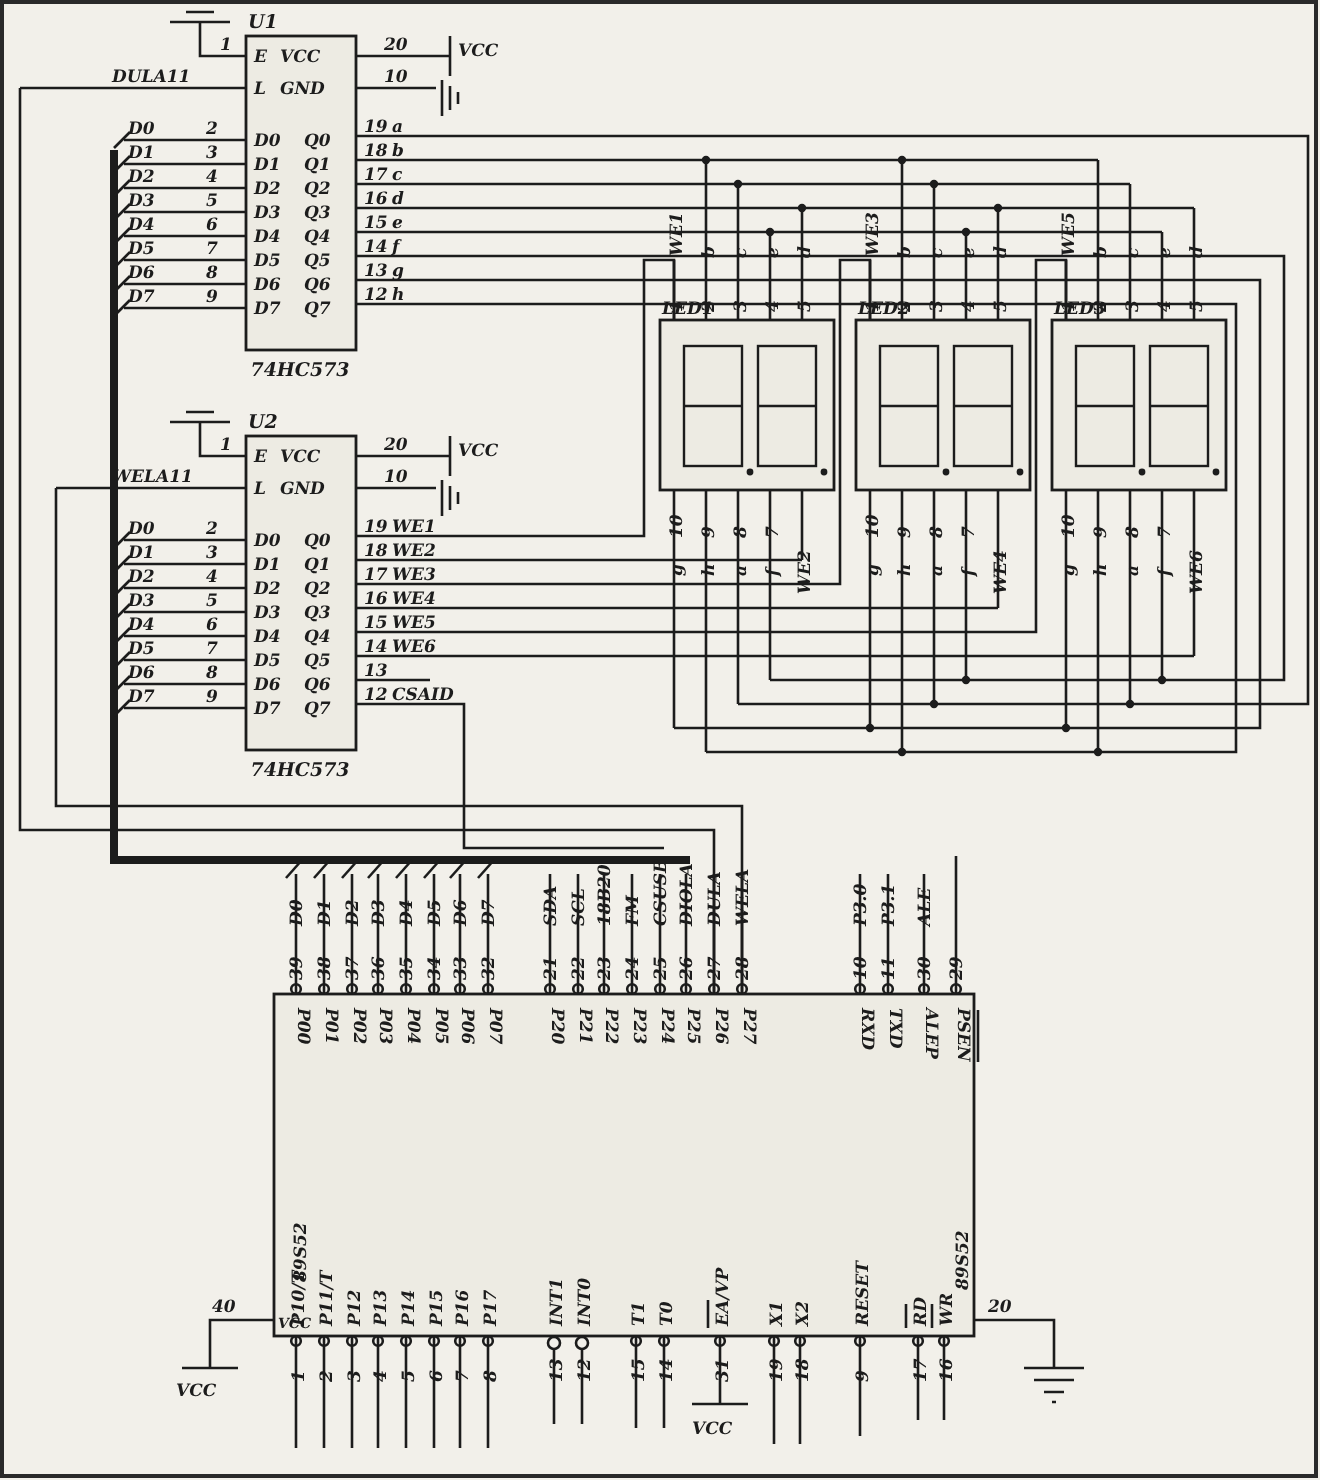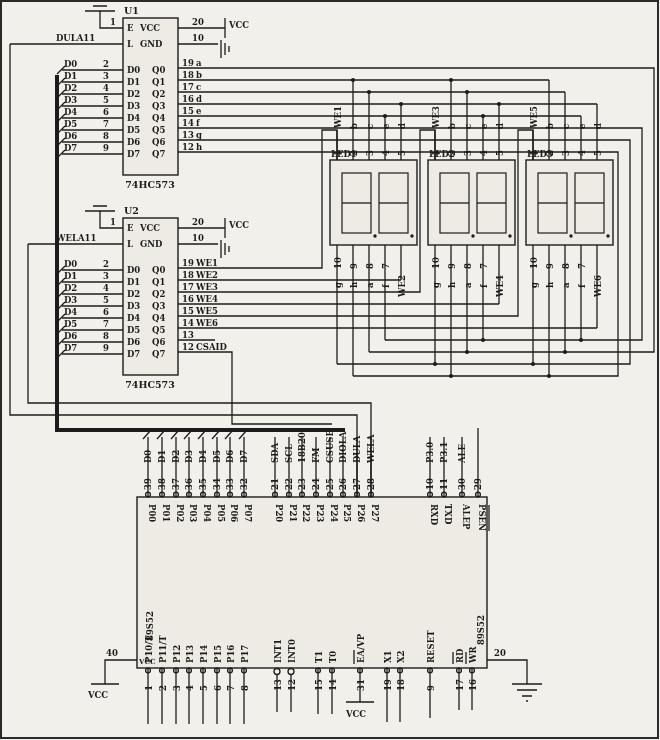--- a/index.html
+++ b/index.html
@@ -1,16 +1,16 @@
 <!DOCTYPE html>
 <html><head>
 <meta charset="utf-8">
 <style>
   html,body{margin:0;padding:0;background:#dddbd5;}
-  #wrap{width:660px;height:740px;margin:0 auto;position:relative;}
+  #wrap{width:660px;height:740px;margin:0 auto;position:relative;font-style:italic;}
   svg{display:block;}
   .t{font-family:"DejaVu Serif",serif;font-size:8.5px;font-weight:700;fill:#1c1c1c;}
   .ts{font-size:7px;}
   .tb{font-size:9.5px;}
   .w{stroke:#1c1c1c;stroke-width:1.3;fill:none;}
   .wt{stroke:#1c1c1c;stroke-width:4;fill:none;}
   .chip{fill:#edebe3;stroke:#1c1c1c;stroke-width:1.4;}
   .seg{fill:none;stroke:#1c1c1c;stroke-width:1.2;}
   .dot{fill:#1c1c1c;stroke:none;}
   .frame{fill:none;stroke:#2a2a2a;stroke-width:2;}

